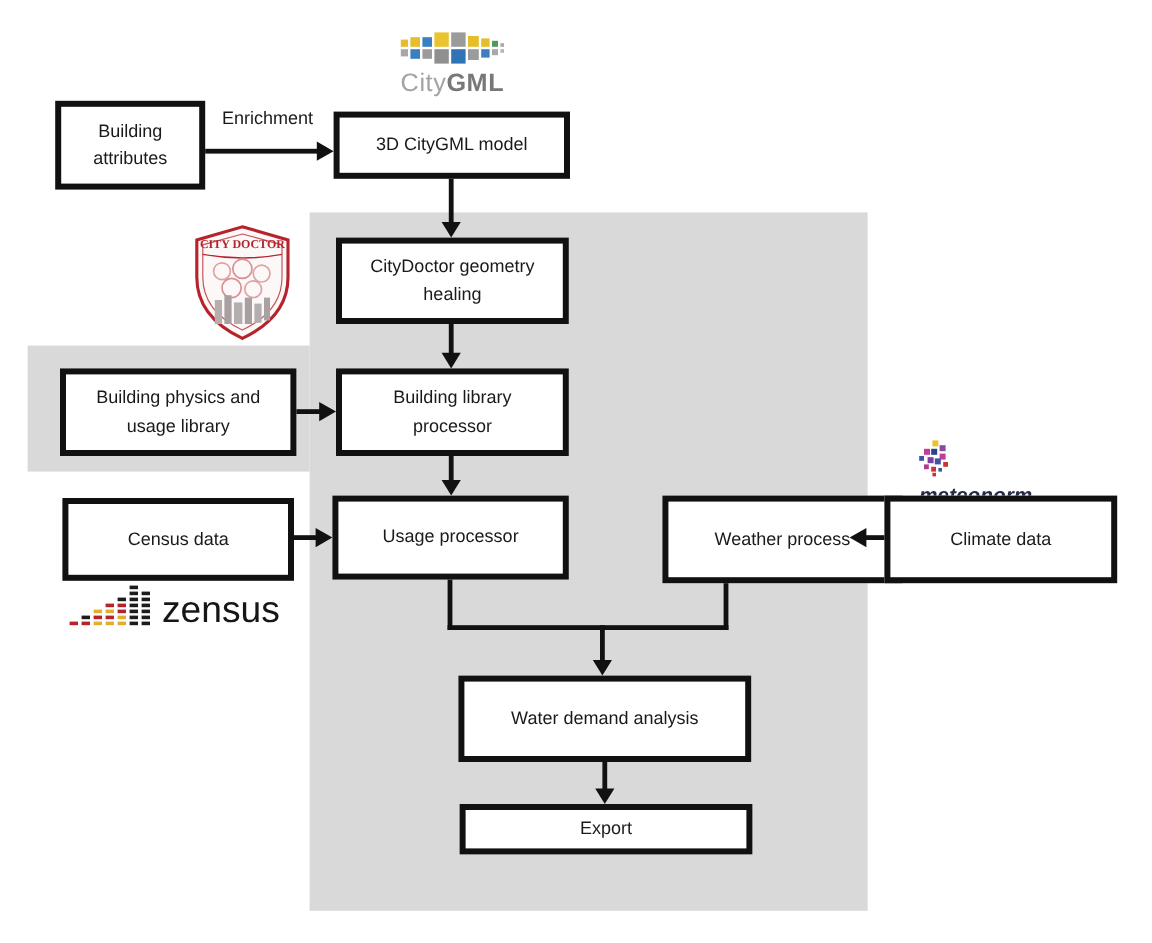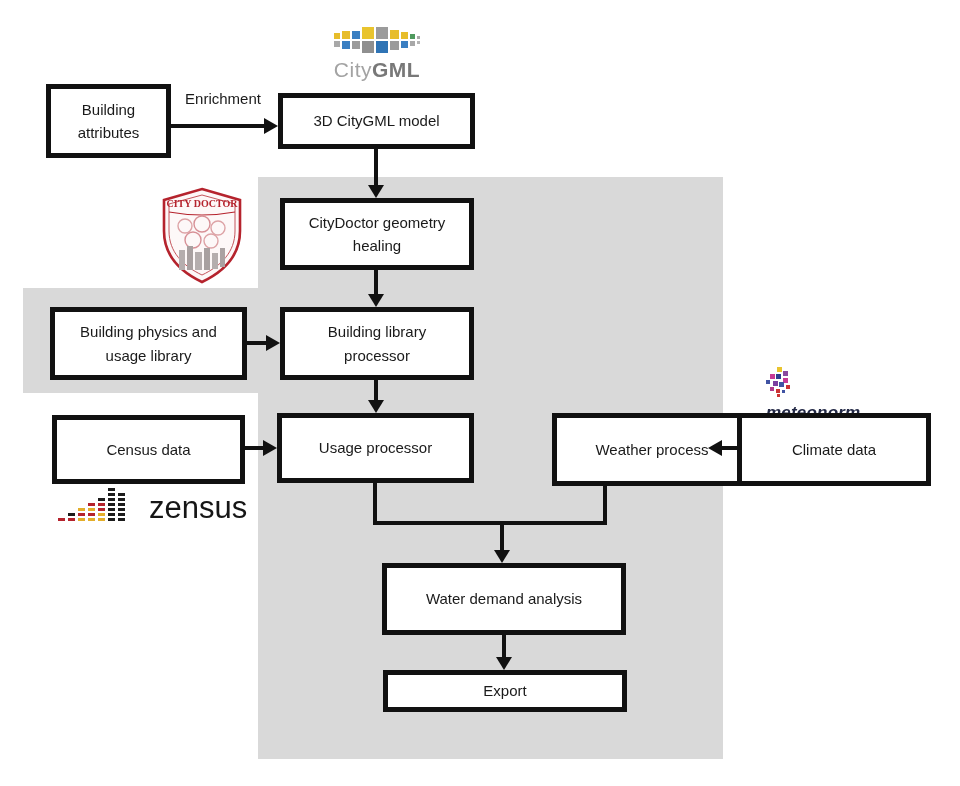--- a/index.html
+++ b/index.html
@@ -36,21 +36,21 @@
   .ss-bars > span{border-radius:1px;
     background-image:radial-gradient(#ffffff 1px, transparent 1.3px);background-size:6px 9px;}
   .ss-label{font-size:16px;font-weight:600;color:#111;}
 
   
   .meteonorm{position:absolute;left:766px;top:366px;display:flex;align-items:flex-start;gap:5px;flex-direction:column;}
   .mn-icon{position:relative;width:27px;height:32px;}
   .mn-text{font-size:17px;font-weight:bold;font-style:italic;color:#232946;letter-spacing:.2px;}
 
   
-  .zensus{position:absolute;left:58px;top:488px;display:flex;align-items:flex-end;gap:17px;}
+  .zensus{position:absolute;left:58px;top:488px;display:flex;align-items:flex-end;gap:3px;}
   .zcol{display:flex;flex-direction:column;gap:2px;}
   .zcol i{display:block;width:7px;height:3px;}
   .z-text{font-size:31px;color:#161616;line-height:.85;margin-left:7px;letter-spacing:0;}
 
   .citydoctor-svg{position:absolute;left:159px;top:186px;}
 </style>
 </head>
 <body>
 
 <div id="canvas">

